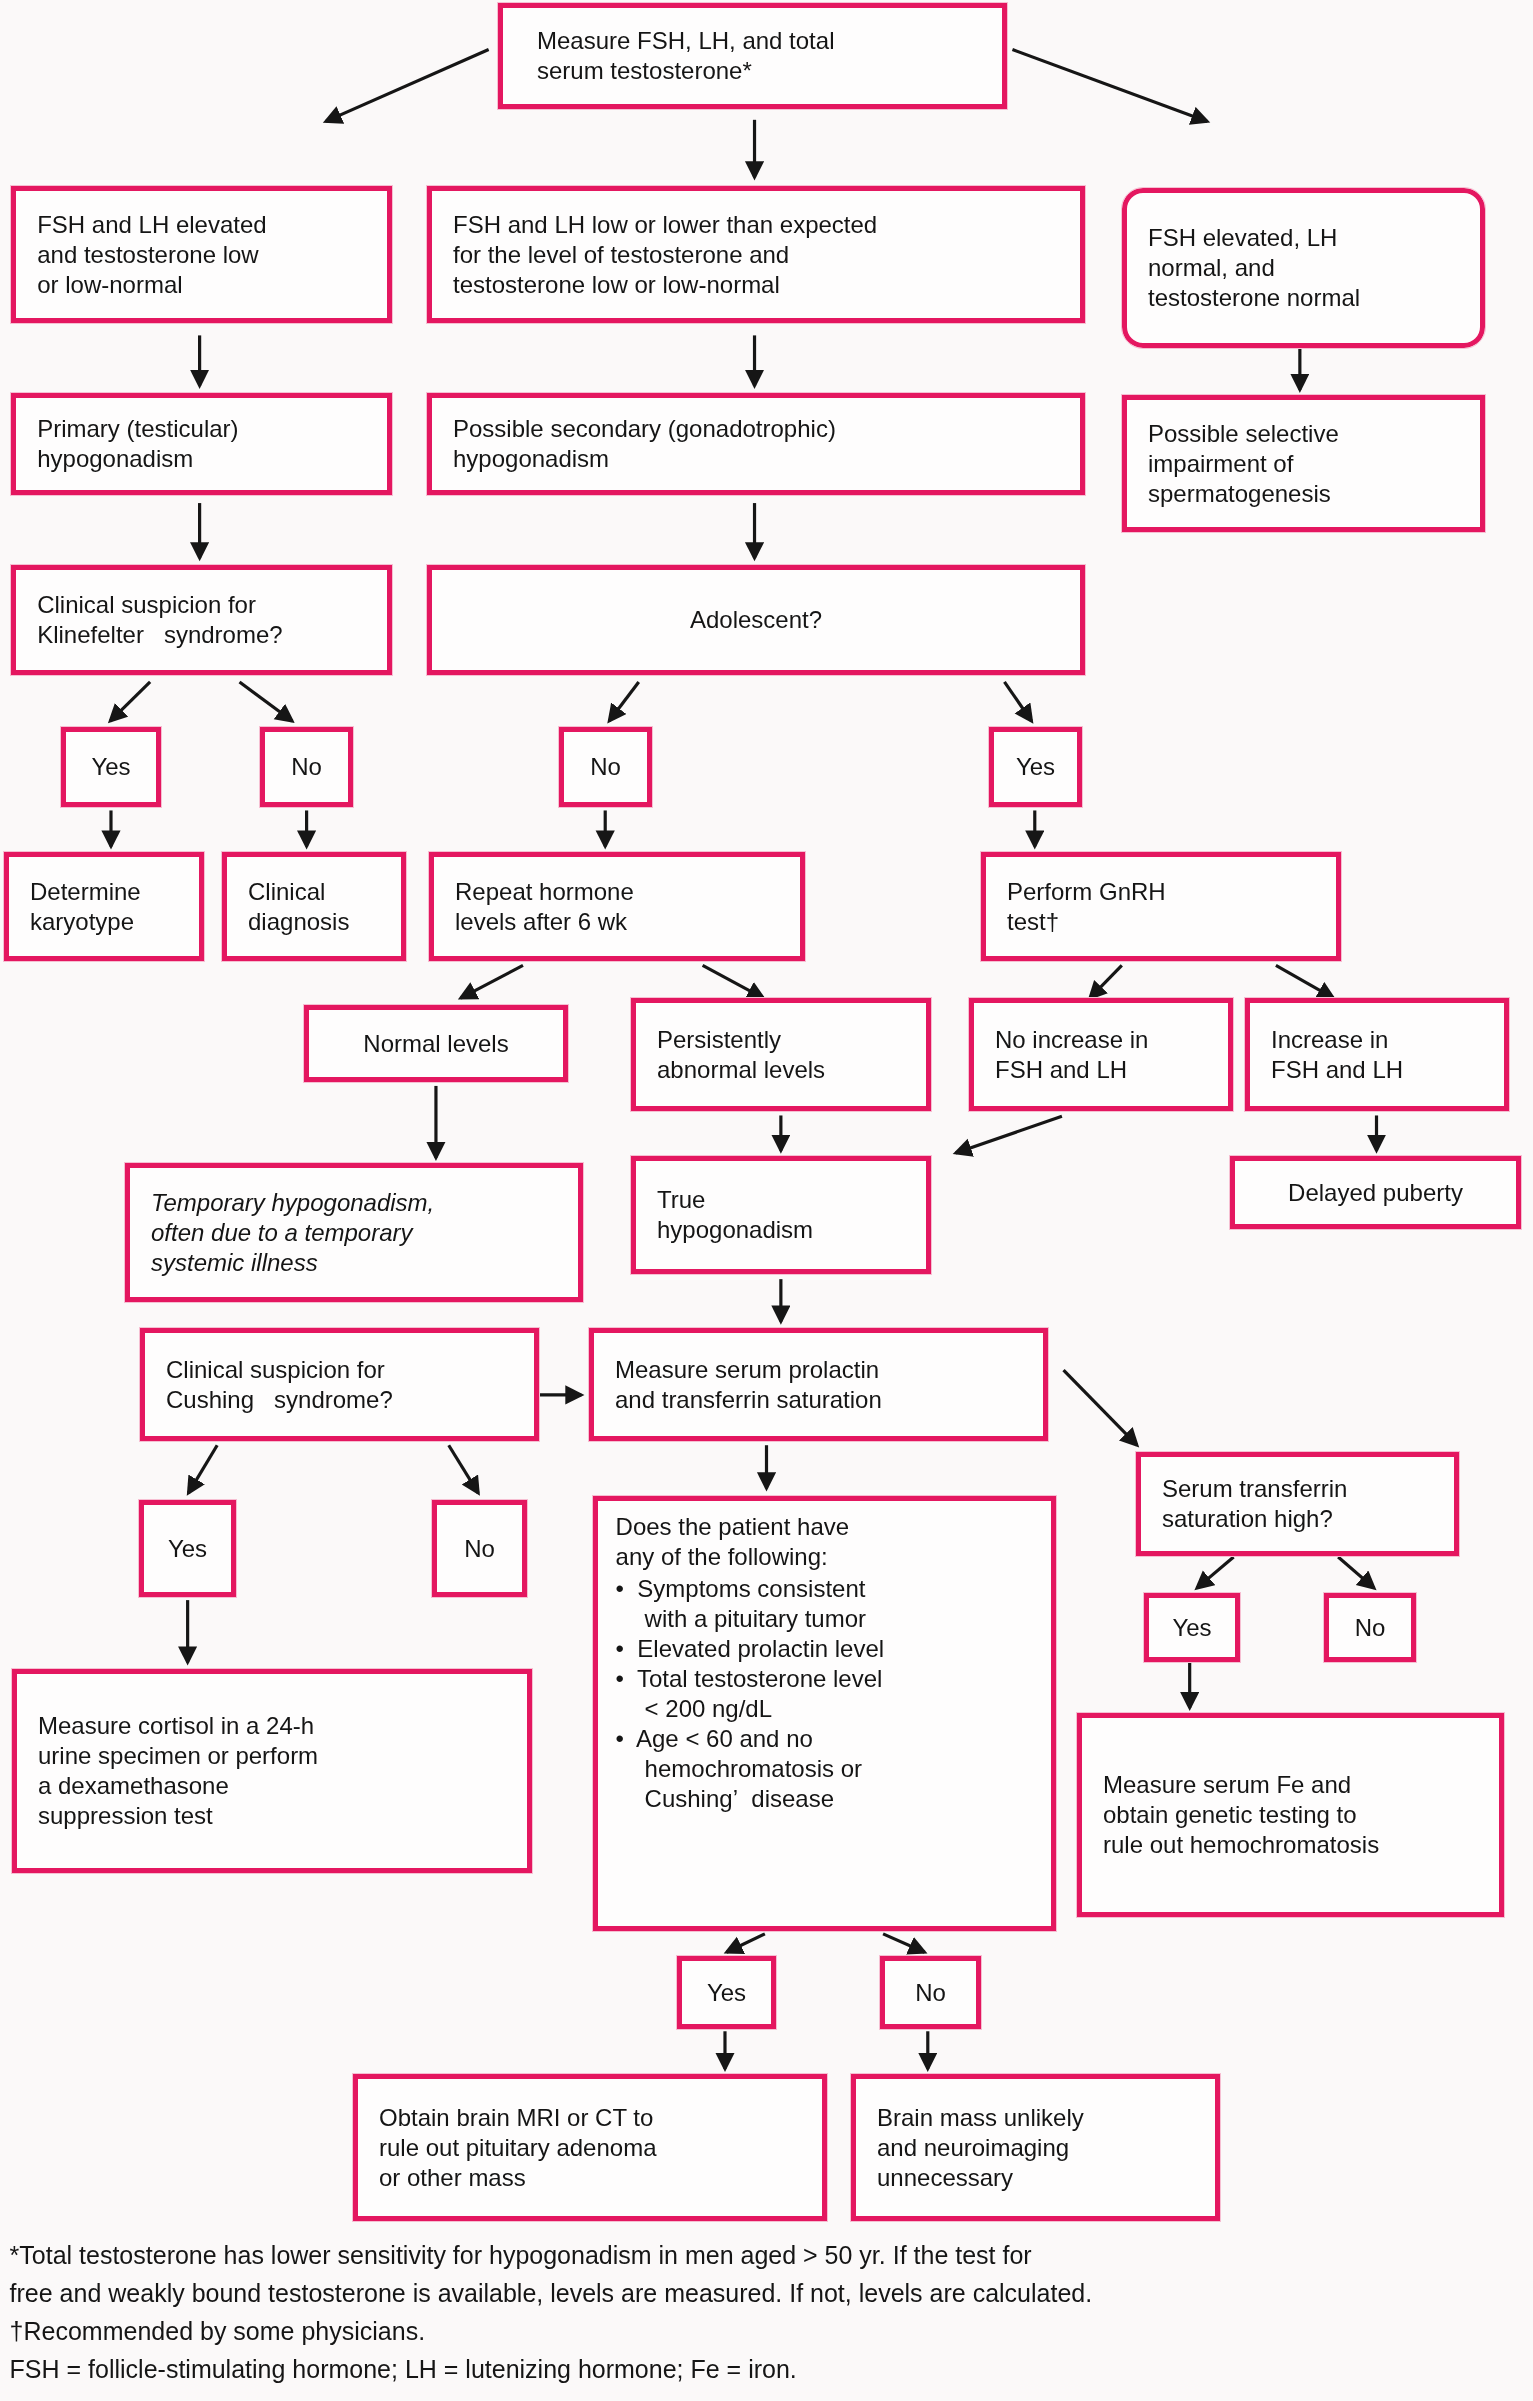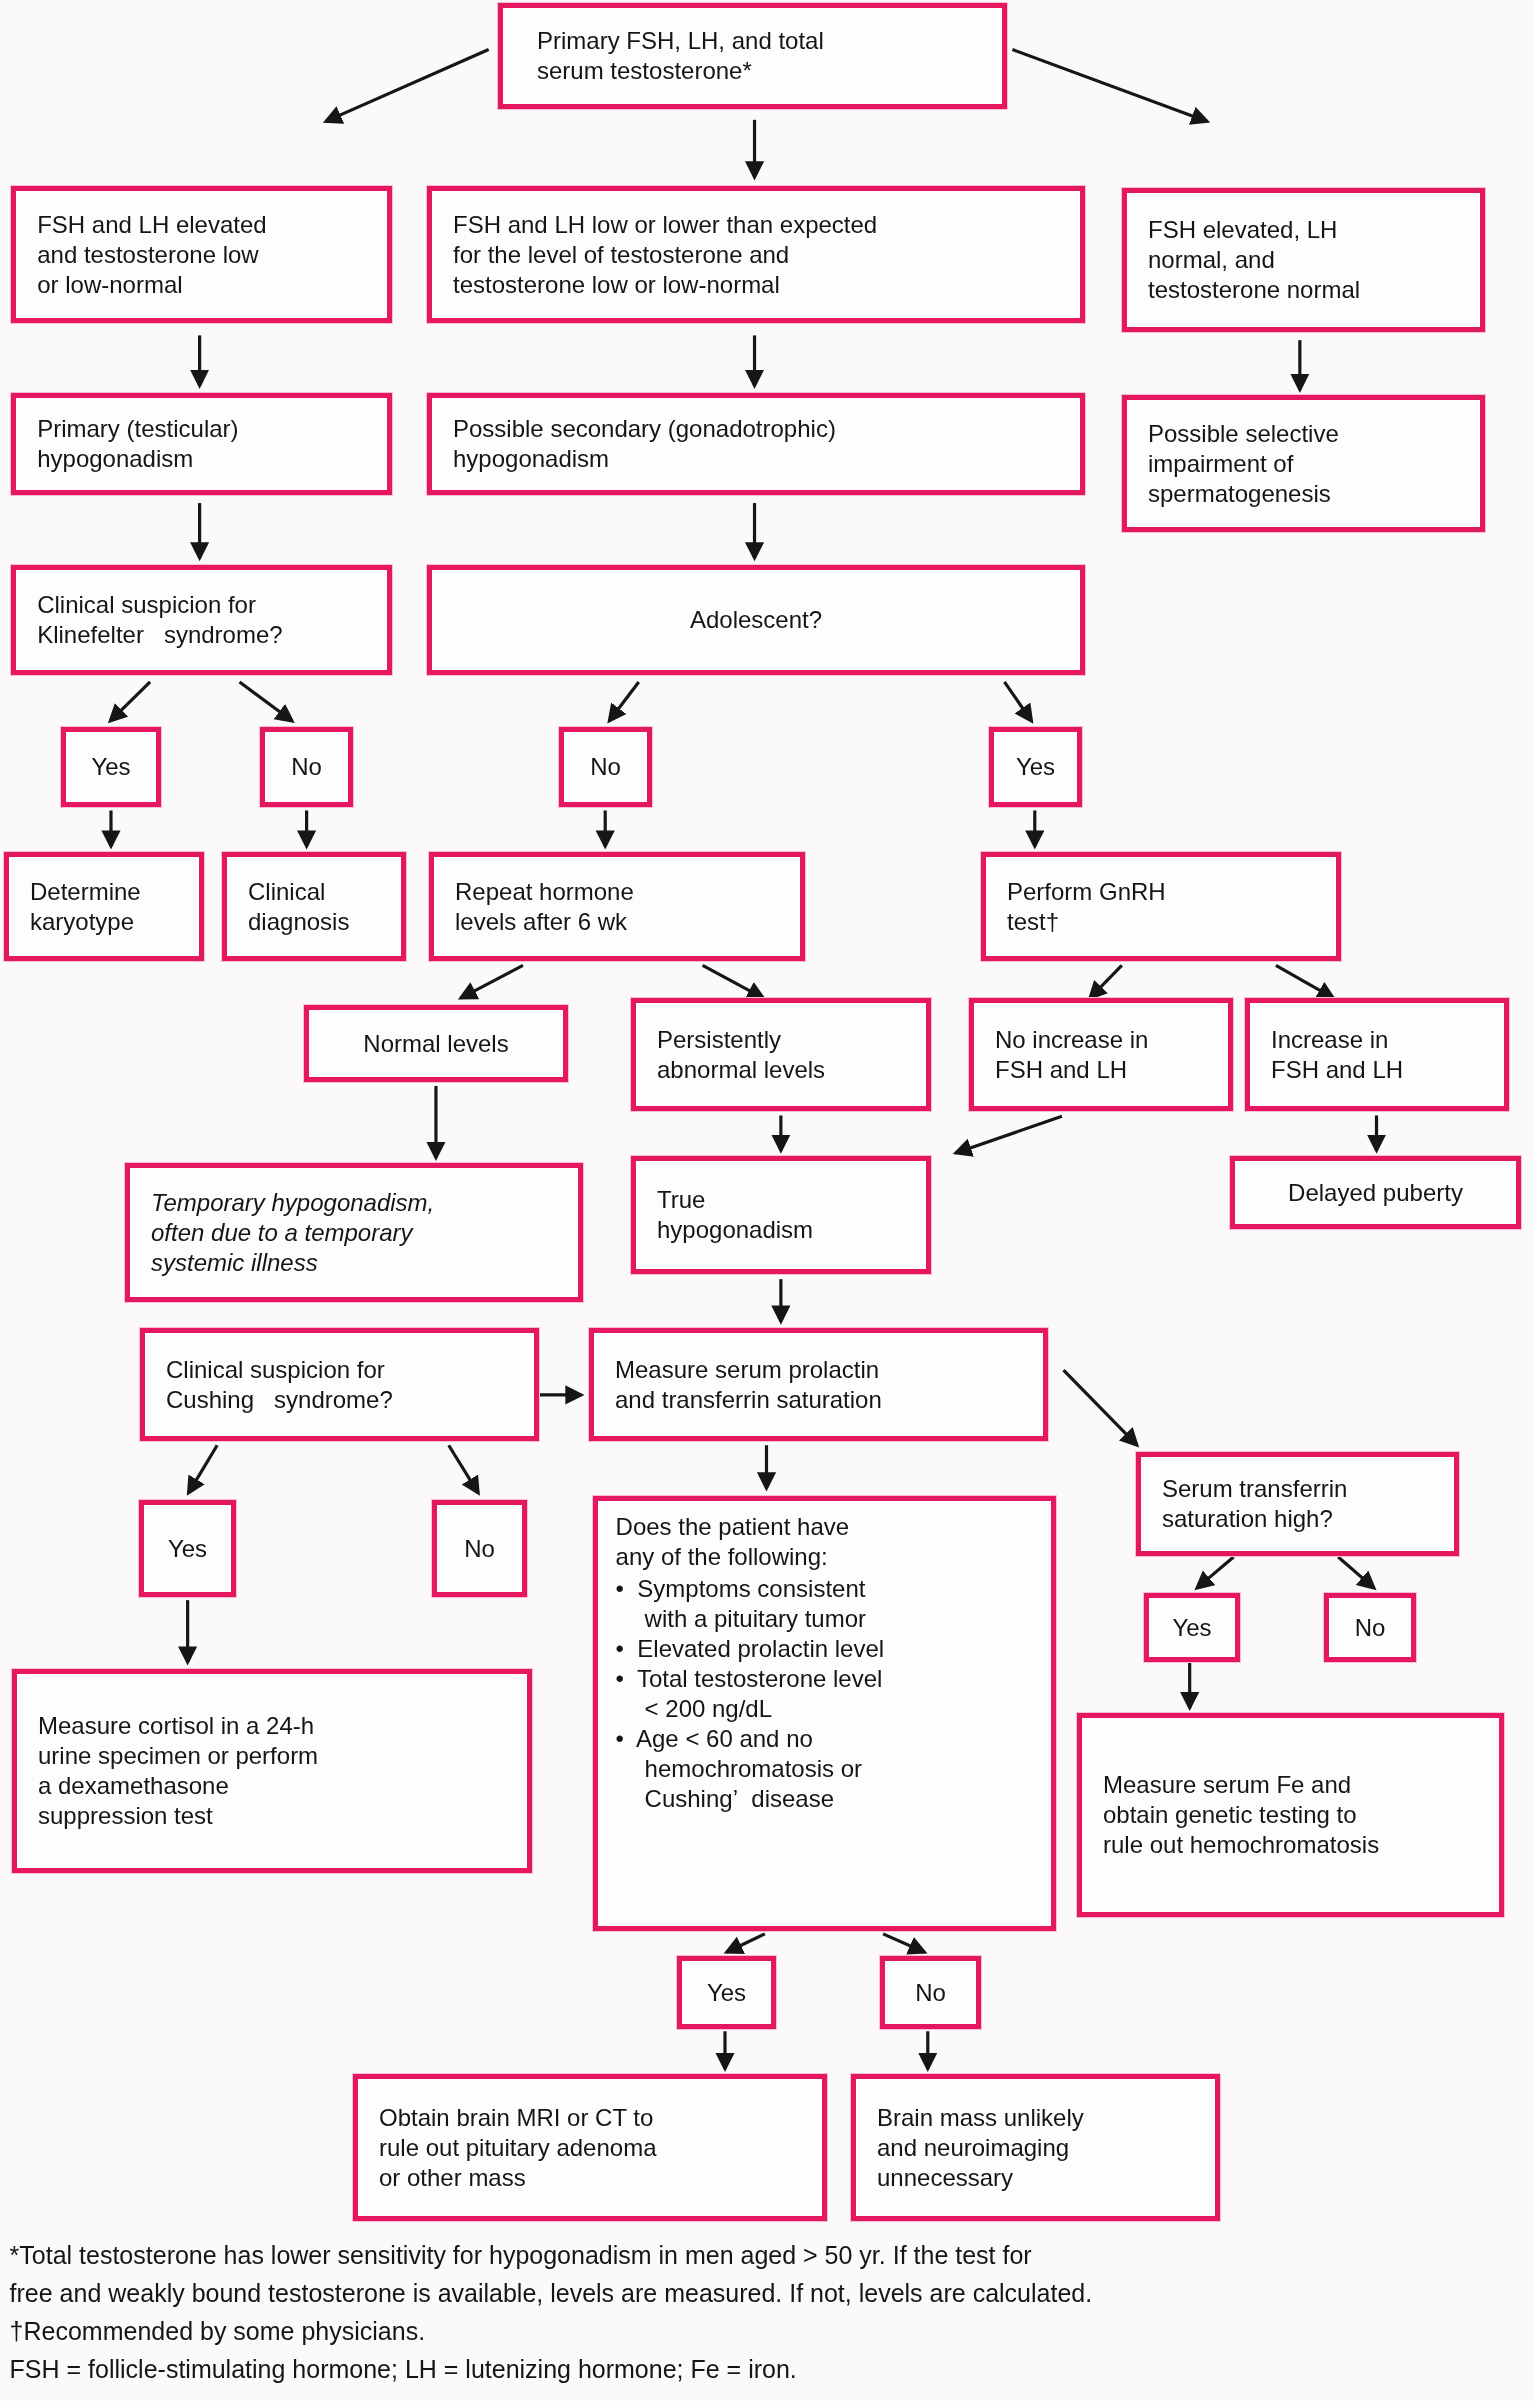--- a/index.html
+++ b/index.html
@@ -92,35 +92,35 @@
       <line x1="1676" y1="1950" x2="1721" y2="1989" marker-end="url(#ah)"></line>
       <line x1="1490" y1="2082" x2="1490" y2="2139" marker-end="url(#ah)"></line>
       <line x1="958" y1="2422" x2="910" y2="2445" marker-end="url(#ah)"></line>
       <line x1="1106" y1="2422" x2="1158" y2="2445" marker-end="url(#ah)"></line>
       <line x1="908" y1="2544" x2="908" y2="2591" marker-end="url(#ah)"></line>
       <line x1="1162" y1="2544" x2="1162" y2="2591" marker-end="url(#ah)"></line>
     </g>
   </svg>
 
   <div class="node" style="left:498px;top:3.2px;width:509px;height:106px;">
-    <div class="lbl" style="padding-left:34px">Primary FSH, LH, and total
+    <div class="lbl" style="padding-left:34px">Measure FSH, LH, and total
 serum testosterone*</div>
   </div>
 
   <div class="node" style="left:11.2px;top:186px;width:381px;height:137px;">
     <div class="lbl">FSH and LH elevated
 and testosterone low
 or low-normal</div>
   </div>
   <div class="node" style="left:427px;top:186px;width:658px;height:137px;">
     <div class="lbl">FSH and LH low or lower than expected
 for the level of testosterone and
 testosterone low or low-normal</div>
   </div>
-  <div class="node" style="left:1122px;top:188px;width:363px;height:144px;">
+  <div class="node" style="left:1122px;top:188px;width:363px;height:160px;border-radius:21px;">
     <div class="lbl">FSH elevated, LH
 normal, and
 testosterone normal</div>
   </div>
 
   <div class="node" style="left:11.2px;top:393px;width:381px;height:102px;">
     <div class="lbl">Primary (testicular)
 hypogonadism</div>
   </div>
   <div class="node" style="left:427px;top:393px;width:658px;height:102px;">

